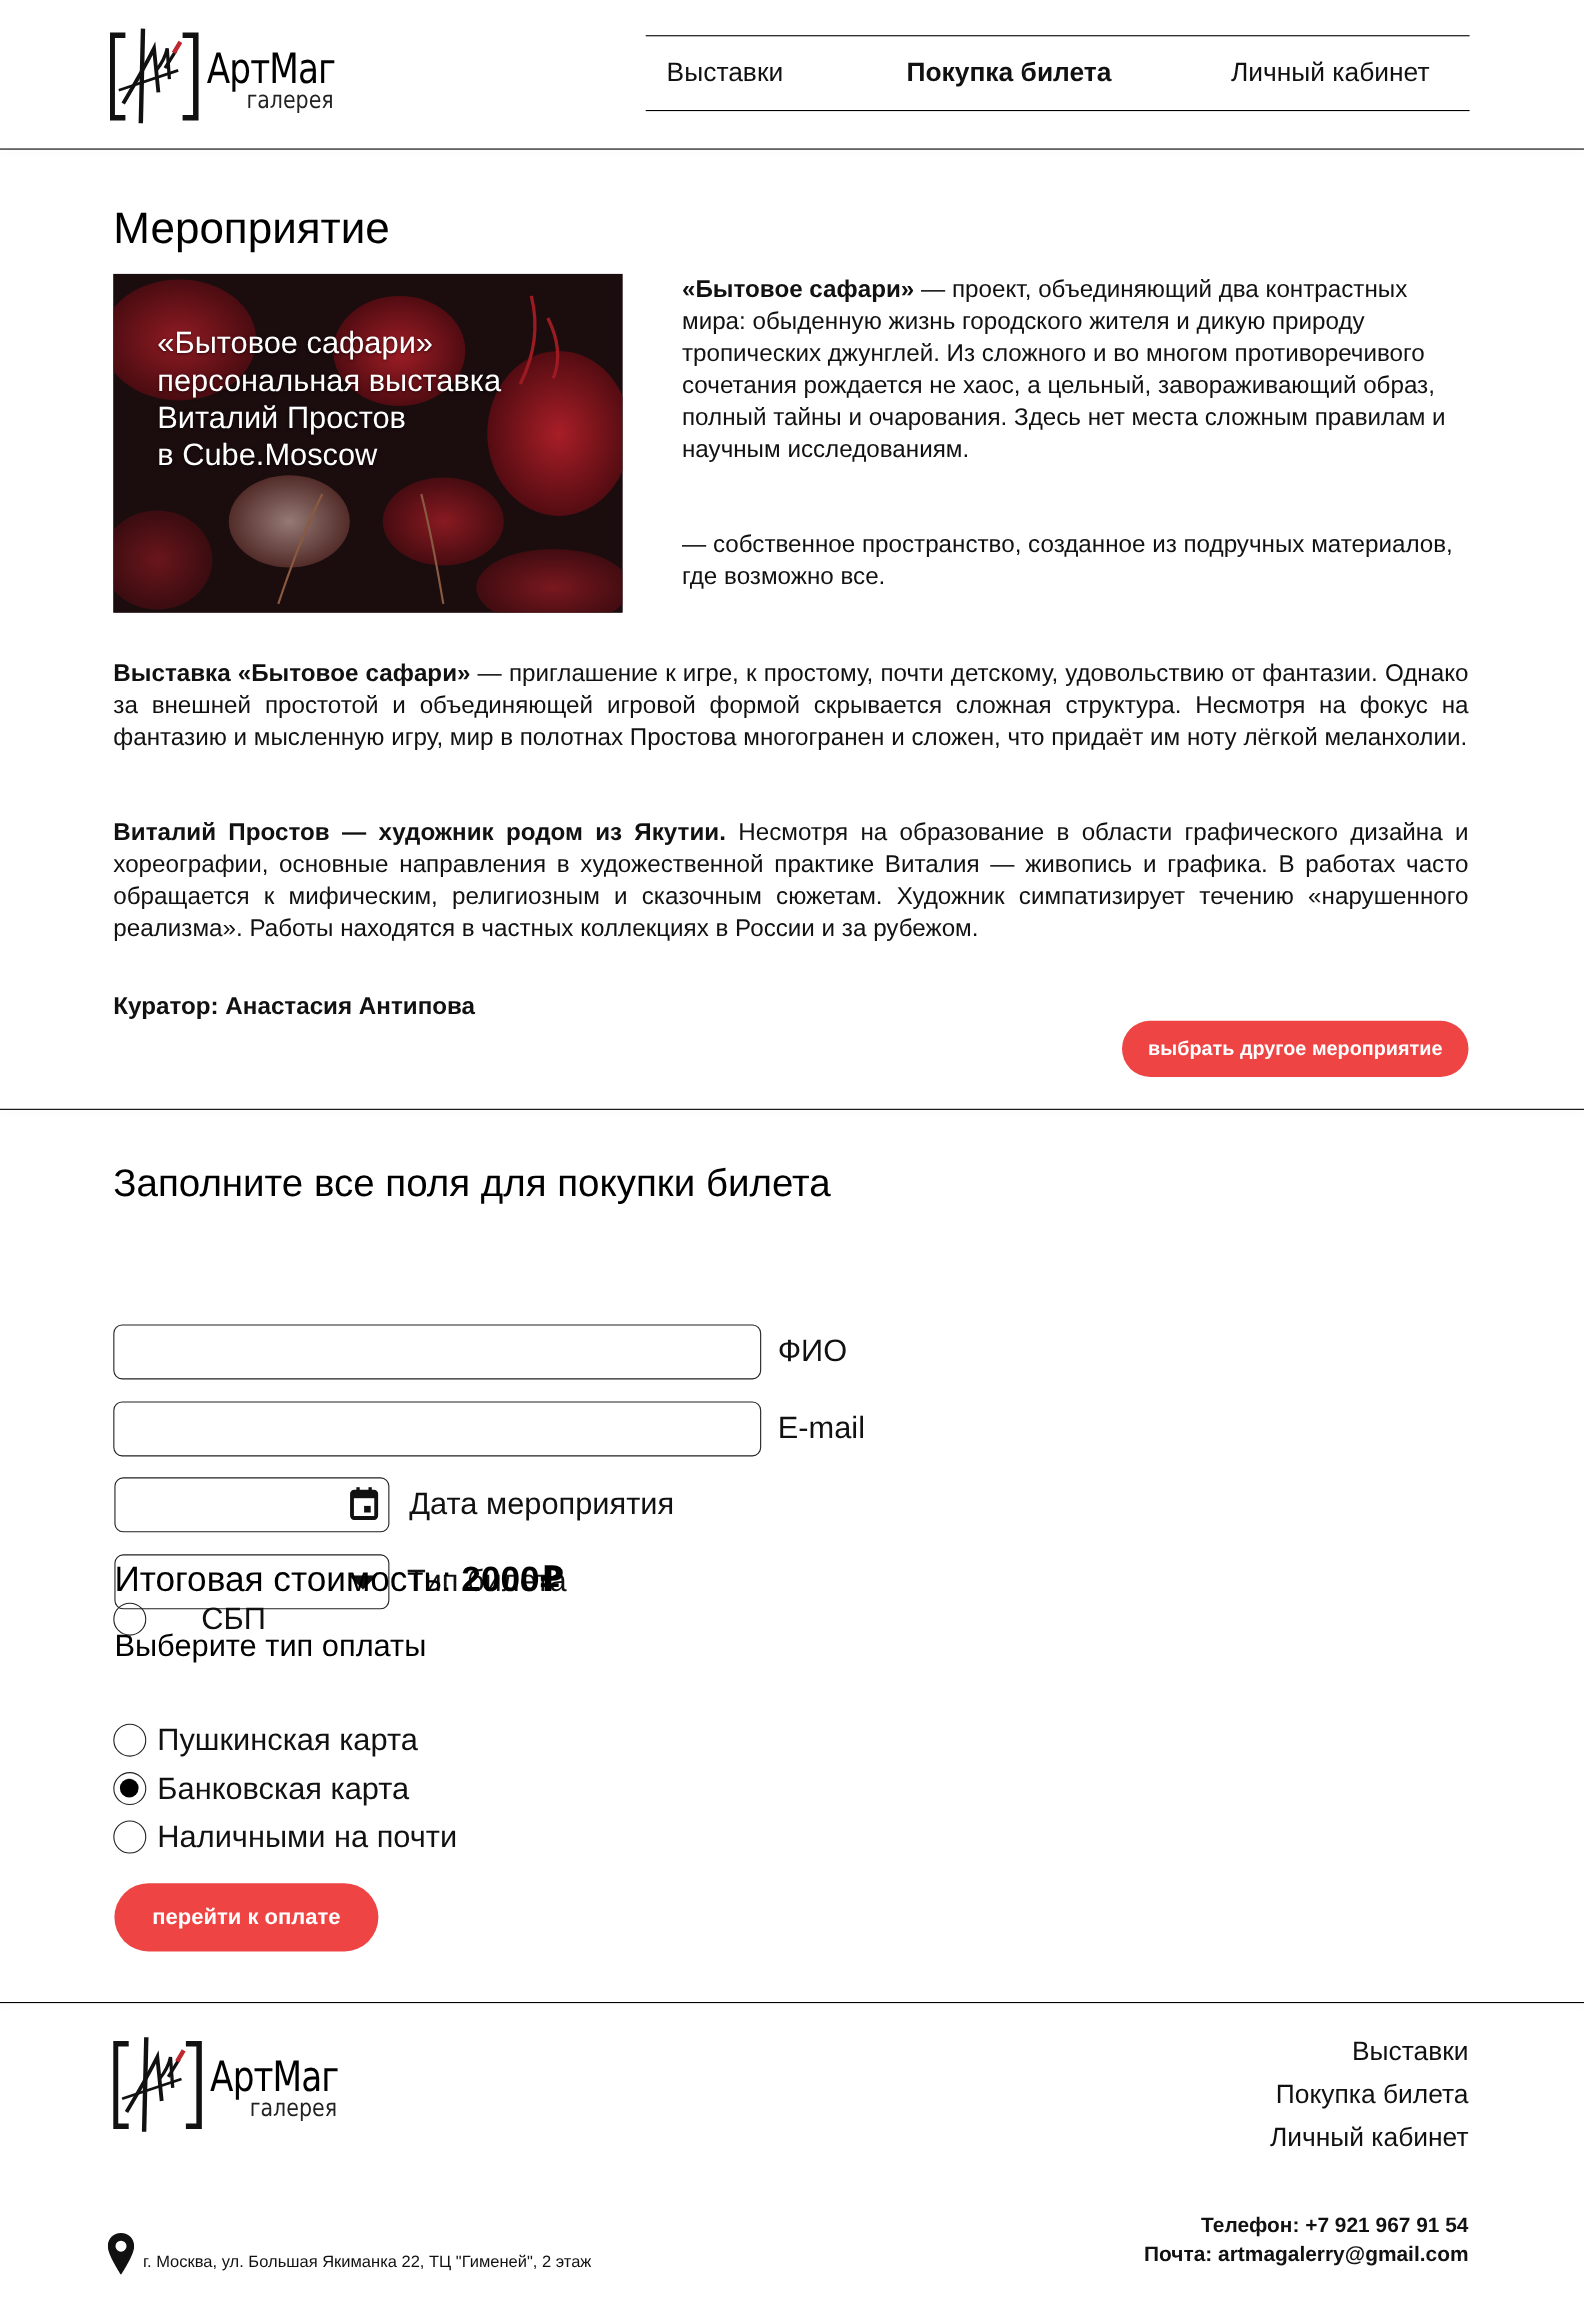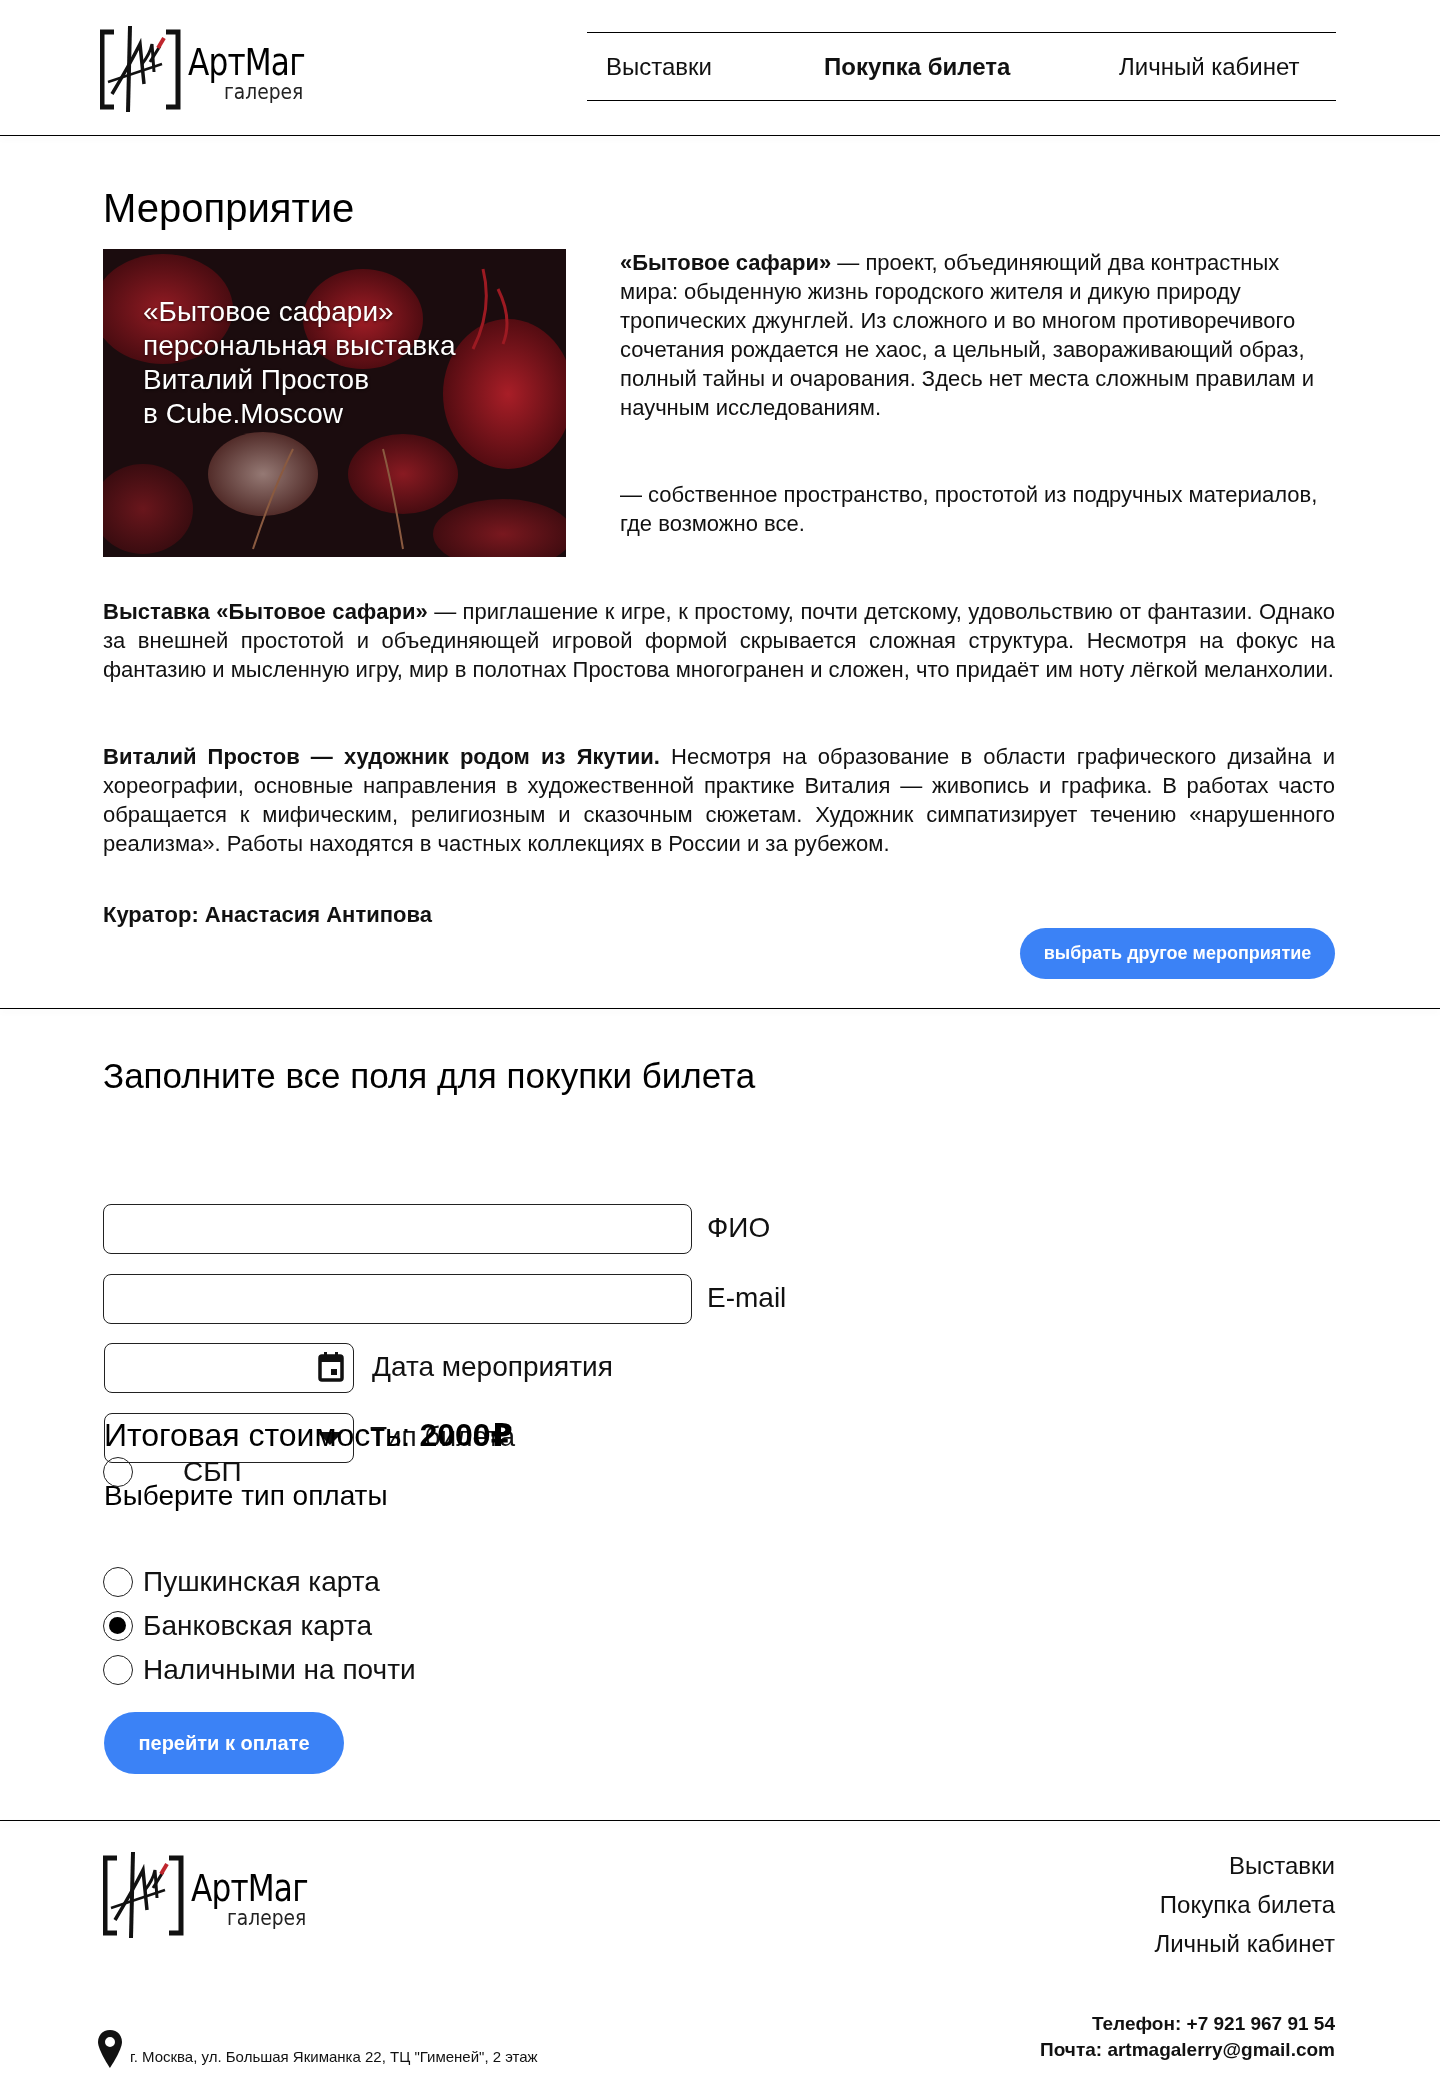--- a/index.html
+++ b/index.html
@@ -22,21 +22,21 @@
   .h1 { position: absolute; left: 103px; top: 186px; font-size: 40px; font-weight: normal; }
   .poster { position: absolute; left: 103px; top: 249px; width: 463px; height: 308px; overflow: hidden; background: #1a0d0f; }
   .poster .title { position: absolute; left: 40px; top: 46px; color: #fff; font-size: 28px; line-height: 34px; text-shadow: 0 1px 3px rgba(0,0,0,0.6); }
   .poster .dates { position: absolute; left: 40px; top: 214px; color: #fff; font-size: 36px; font-weight: bold; text-shadow: 0 1px 3px rgba(0,0,0,0.6); }
 
   .side-text { position: absolute; left: 620px; top: 248px; width: 720px; font-size: 22px; line-height: 29px; color: #111; }
   .side-text p + p { margin-top: 29px; }
   .body-text { position: absolute; left: 103px; width: 1232px; font-size: 22px; line-height: 29px; color: #111; text-align: justify; }
   .curator { position: absolute; left: 103px; top: 902px; font-size: 22px; font-weight: bold; color: #111; }
 
-  .pill { position: absolute; background: #3b82f6; color: #fff; border: none; border-radius: 26px; font-weight: bold; font-family: "Liberation Sans", sans-serif; font-size: 18px; display: flex; align-items: center; justify-content: center; cursor: pointer; }
+  .pill { position: absolute; background: #ef4444; color: #fff; border: none; border-radius: 26px; font-weight: bold; font-family: "Liberation Sans", sans-serif; font-size: 18px; display: flex; align-items: center; justify-content: center; cursor: pointer; }
 
   
   .h2 { position: absolute; left: 103px; top: 1056px; font-size: 35px; font-weight: normal; }
   .field { position: absolute; border: 1.5px solid #222; border-radius: 8px; background: #fff; }
   .field input { width: 100%; height: 100%; border: none; background: transparent; outline: none; padding: 0 12px; font-size: 20px; font-family: "Liberation Sans", sans-serif; }
   .flabel { position: absolute; font-size: 28px; color: #111; }
   .total { position: absolute; left: 104px; top: 1416px; font-size: 32px; }
   .total b { font-weight: bold; }
   .pay-title { position: absolute; left: 104px; top: 1480px; font-size: 28px; }
   .radio-row { position: absolute; left: 103px; display: flex; align-items: center; cursor: pointer; }
@@ -104,21 +104,21 @@
   <div class="title">
     <div>«Бытовое сафари»</div>
     <div>персональная выставка</div>
     <div>Виталий Простов</div>
     <div>в Cube.Moscow</div>
   </div>
 </div>
 
 <div class="side-text">
   <p><b>«Бытовое сафари»</b><span> — проект, объединяющий два контрастных мира: обыденную жизнь городского жителя и дикую природу тропических джунглей. Из сложного и во многом противоречивого сочетания рождается не хаос, а цельный, завораживающий образ, полный тайны и очарования. Здесь нет места сложным правилам и научным исследованиям.</span></p>
-  <p><br><span>— собственное пространство, простотой из подручных материалов, где возможно все.</span></p>
+  <p><br><span>— собственное пространство, созданное из подручных материалов, где возможно все.</span></p>
 </div>
 
 <p class="body-text" style="top:597px;"><b>Выставка «Бытовое сафари»</b><span> — приглашение к игре, к простому, почти детскому, удовольствию от фантазии. Однако за внешней простотой и объединяющей игровой формой скрывается сложная структура. Несмотря на фокус на фантазию и мысленную игру, мир в полотнах Простова многогранен и сложен, что придаёт им ноту лёгкой меланхолии.</span></p>
 
 <p class="body-text" style="top:742px;"><b>Виталий Простов — художник родом из Якутии.</b><span> Несмотря на образование в области графического дизайна и хореографии, основные направления в художественной практике Виталия — живопись и графика. В работах часто обращается к мифическим, религиозным и сказочным сюжетам. Художник симпатизирует течению «нарушенного реализма». Работы находятся в частных коллекциях в России и за рубежом.</span></p>
 
 <div class="curator">Куратор: Анастасия Антипова</div>
 
 <button class="pill" style="left:1020px; top:928px; width:315px; height:51px;">выбрать другое мероприятие</button>
 

